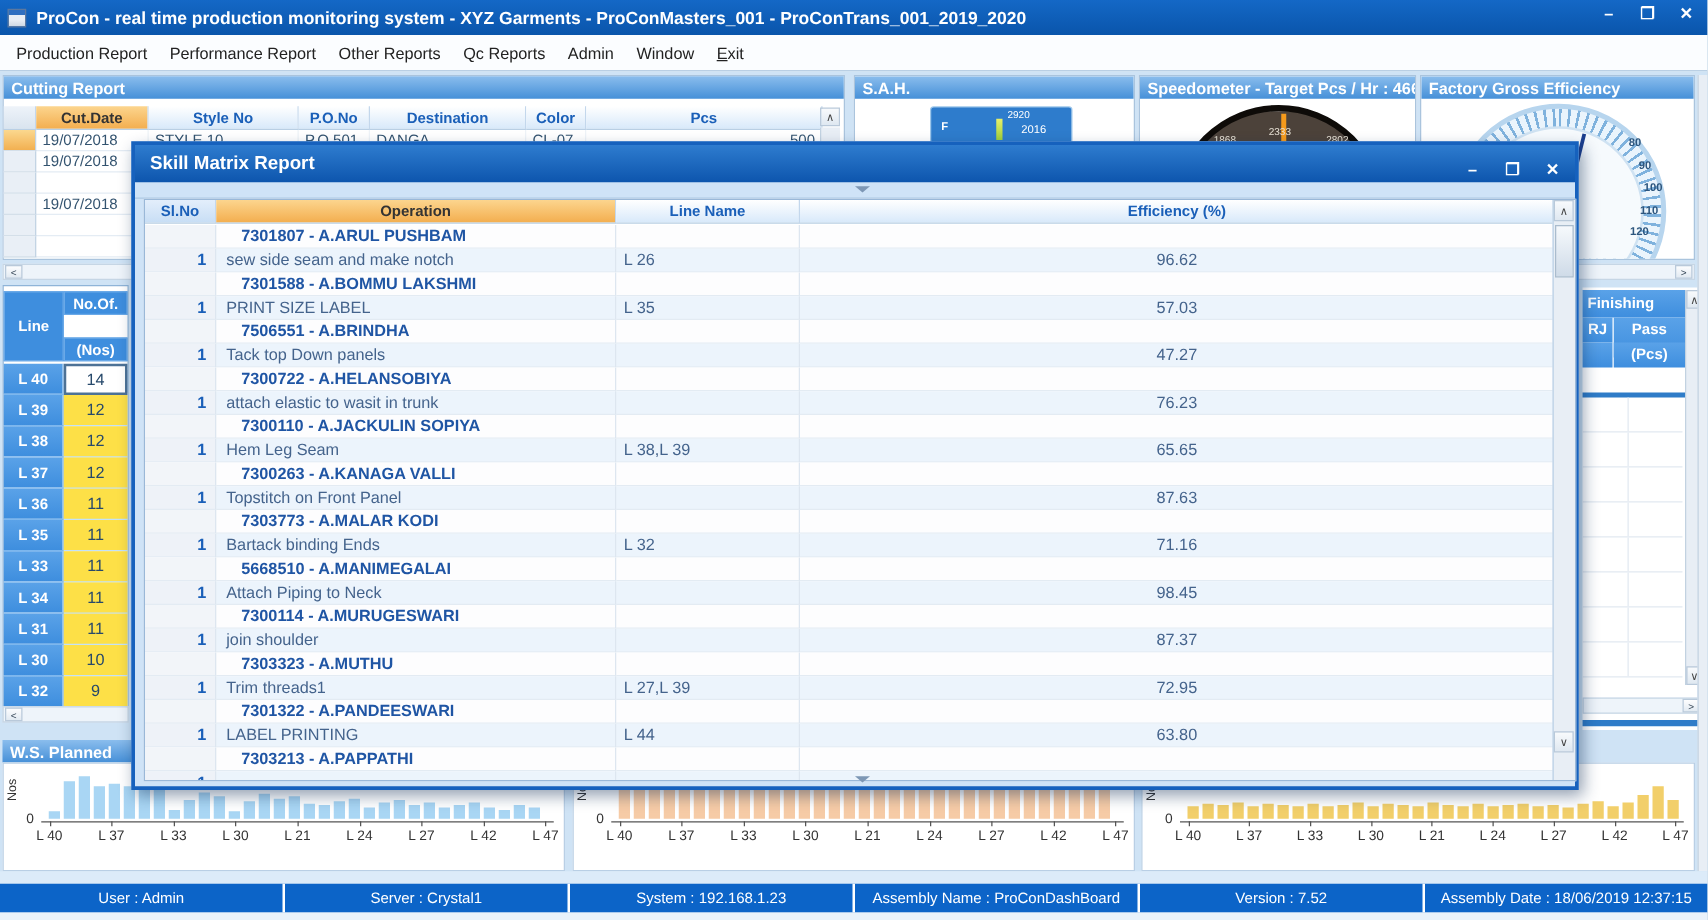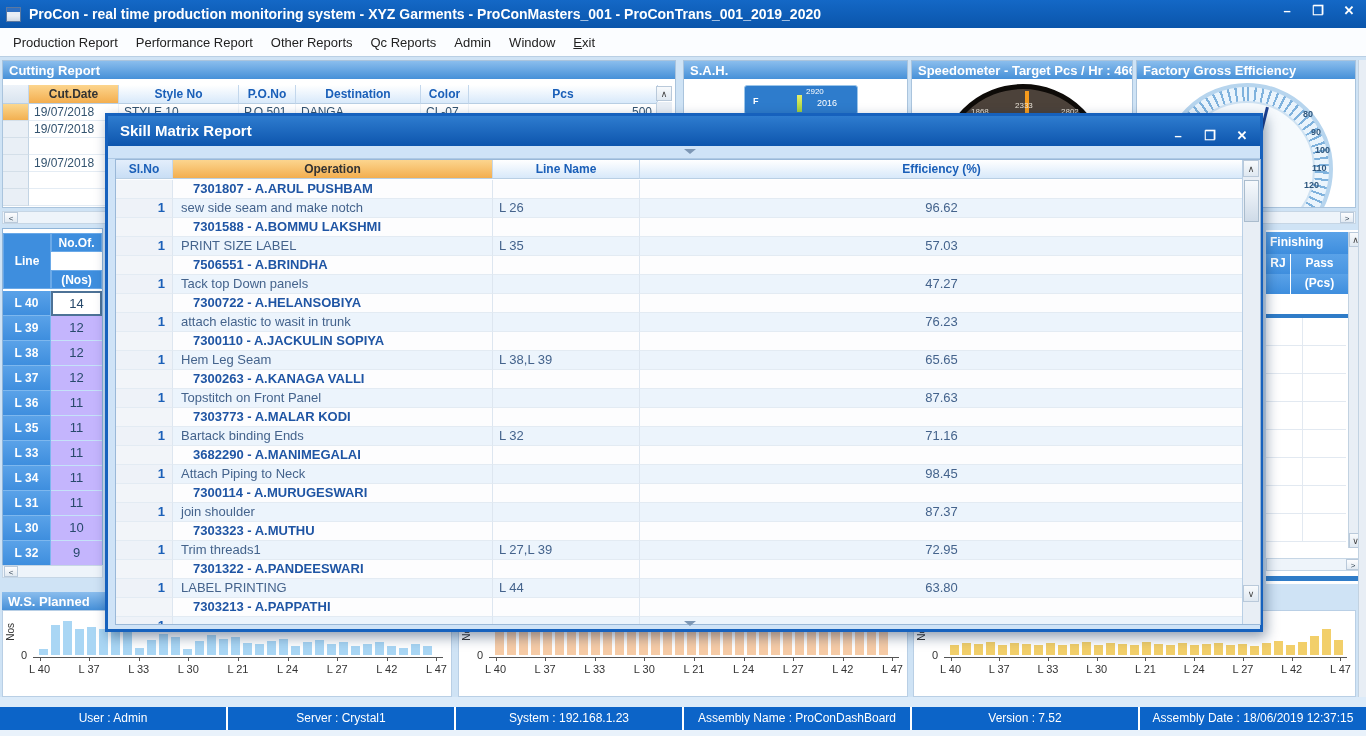--- a/index.html
+++ b/index.html
@@ -49,21 +49,21 @@
   .fge-needle { position:absolute; left:84px; top:18px; width:3px; height:70px; background:#1c3f8f; transform:rotate(14deg); transform-origin:bottom center; }
 
   
   .hscroll-row { position:absolute; height:13px; background:#eef4fa; border:1px solid #c6d6e5; }
   .hs-arrow { position:absolute; top:0; width:14px; height:11px; font-size:8px; line-height:11px; text-align:center; color:#345; background:linear-gradient(#fdfdfe,#e2eaf2); border:1px solid #b9c9da; }
 
   
   .line-panel { position:absolute; left:2px; top:228px; width:101px; height:350px; background:#fff; border:1px solid #8fb4d8; }
   .lw-hdr { position:absolute; background:#3e8ede; color:#fff; font-weight:bold; font-size:12px; text-align:center; border:1px solid #6aa9e8; }
   .lw-line { position:absolute; left:0; width:48px; height:25px; background:linear-gradient(#5aa2e8,#3e8ede); color:#fff; font-weight:bold; font-size:12px; text-align:center; line-height:24px; border-bottom:1px solid #7db7ee; border-right:1px solid #7db7ee; }
-  .lw-val { position:absolute; left:48px; width:51px; height:25px; background:#c4b5fd; color:#27496b; font-size:13px; text-align:center; line-height:24px; border-bottom:1px solid #c4e2f8; }
+  .lw-val { position:absolute; left:48px; width:51px; height:25px; background:#fde047; color:#27496b; font-size:13px; text-align:center; line-height:24px; border-bottom:1px solid #c4e2f8; }
   .lw-val.sel { background:#fff; border:2px solid #4d7296; line-height:21px; }
 
   
   .fin-panel { position:absolute; left:1266px; top:230px; width:92px; height:354px; background:#fff; }
   .fin-blue { background:linear-gradient(#5aa2e8,#3e8ede); color:#fff; font-weight:bold; font-size:12px; }
   .fin-cell { position:absolute; text-align:center; overflow:hidden; }
   .fin-grid-row { position:absolute; left:0; width:80px; height:28px; border-bottom:1px solid #e2e9f1; }
   .fin-grid-row::before { content:""; position:absolute; left:36px; top:0; bottom:0; border-left:1px solid #e2e9f1; }
   .vscroll-strip { position:absolute; background:#e8eef5; border-left:1px solid #c2d2e1; }
 
@@ -575,21 +575,21 @@
             <div class="m-c c-eff"></div>
           </div>
           <div class="m-row item" style="top: 267px;">
             <div class="m-c c-slno">1</div>
             <div class="m-c c-op">Bartack binding Ends</div>
             <div class="m-c c-line">L 32</div>
             <div class="m-c c-eff">71.16</div>
           </div>
           <div class="m-row group" style="top: 286px;">
             <div class="m-c c-slno"></div>
-            <div class="m-c c-op">3682290 - A.MANIMEGALAI</div>
+            <div class="m-c c-op">5668510 - A.MANIMEGALAI</div>
             <div class="m-c c-line"></div>
             <div class="m-c c-eff"></div>
           </div>
           <div class="m-row item" style="top: 305px;">
             <div class="m-c c-slno">1</div>
             <div class="m-c c-op">Attach Piping to Neck</div>
             <div class="m-c c-line"></div>
             <div class="m-c c-eff">98.45</div>
           </div>
           <div class="m-row group" style="top: 324px;">

